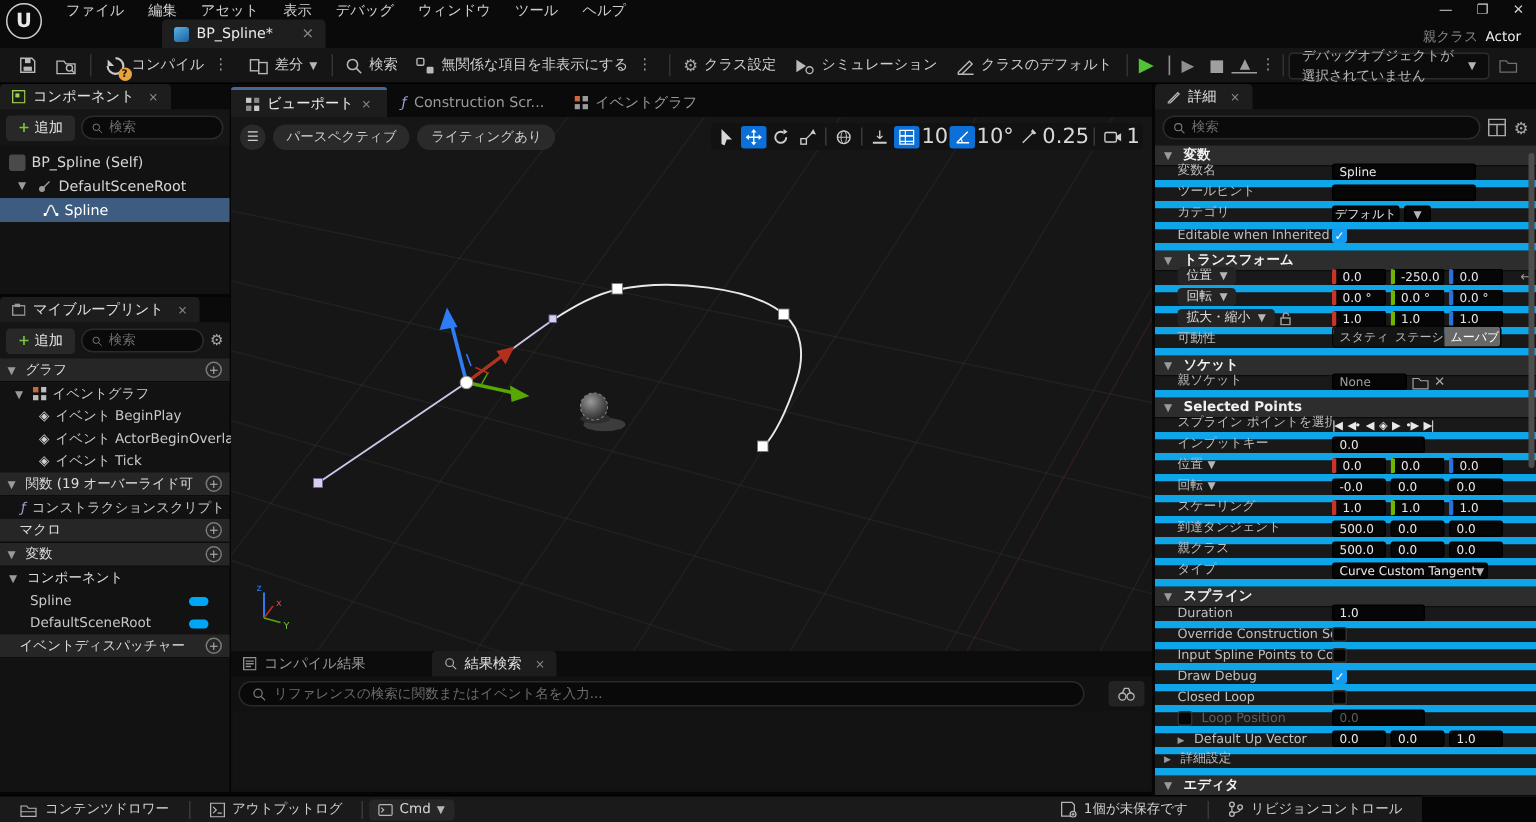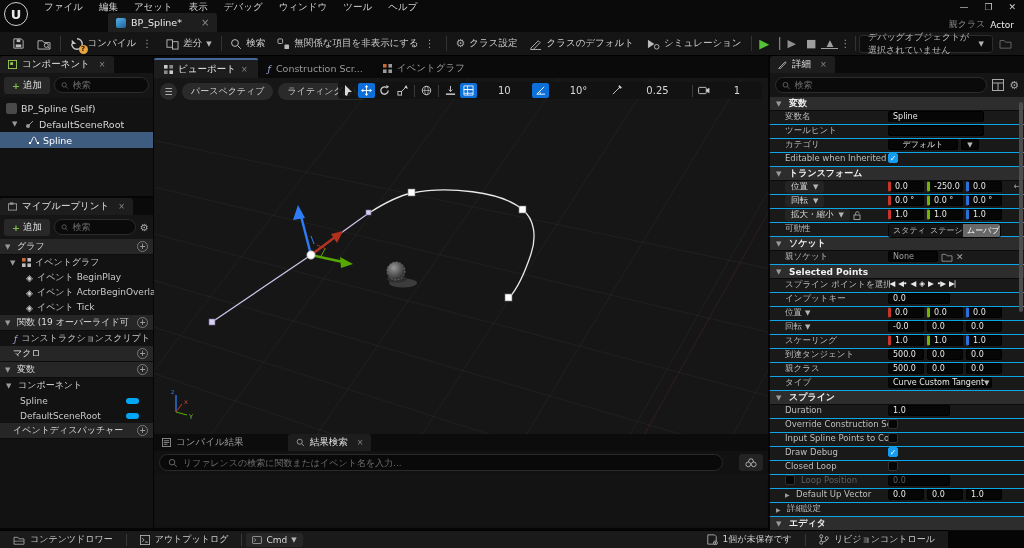--- a/index.html
+++ b/index.html
@@ -72,36 +72,36 @@
   .ctab.active{background:#1d1d1d;color:#ececec;border-top:2px solid #44689a;border-radius:2px 2px 0 0}
   #viewport{left:154px;top:78px;width:614px;height:356px;background:#161616;overflow:hidden}
   .vpill{display:inline-flex;align-items:center;background:rgba(44,44,44,.92);border-radius:9px;
          padding:2px 9px;color:#cfcfcf;font-size:9px;margin-right:5px}
   #vburger{width:17px;height:17px;border-radius:50%;background:rgba(44,44,44,.92);display:inline-flex;
            align-items:center;justify-content:center;color:#cfcfcf;font-size:9px;margin-right:5px}
   #vtools{position:absolute;right:6px;top:4px;display:flex;align-items:center;background:rgba(18,18,18,.85);
           border-radius:3px;padding:1px 2px;gap:1px}
   .vbtn{width:17px;height:15px;border-radius:2px;display:flex;align-items:center;justify-content:center;color:#cdcdcd}
   .vbtn.on{background:#0d6fd8;color:#fff}
-  .vnum{font-size:10px;color:#d8d8d8;padding:0 20px}
+  .vnum{font-size:14px;color:#d8d8d8;padding:0 0}
   .vsep{width:1px;height:12px;background:#3a3a3a;margin:0 2px}
 
   #bottompanel{left:154px;top:434px;width:614px;height:94px;background:#111}
   #findrow{display:flex;align-items:center;gap:16px;padding:3px 5px}
   .bigsearch{flex:1;display:flex;align-items:center;gap:5px;background:#090909;border:1px solid #2a2a2a;
              border-radius:10px;height:17px;padding:0 8px}
   .sqbtn{width:24px;height:17px;background:#232323;border-radius:3px;display:flex;align-items:center;justify-content:center}
 
   
   #details{left:770px;top:56px;width:254px;height:472px;background:#131313}
   #dsearchrow{display:flex;align-items:center;gap:5px;padding:3px 5px;height:24px;background:#151515}
   .dico{color:#a8a8a8;font-size:11px}
   .dsec{height:14px;background:#2d2d2d;display:flex;align-items:center;gap:5px;padding:0 6px;color:#f0f0f0;
         font-size:9px;font-weight:bold;border-bottom:1px solid #0b0b0b;white-space:nowrap}
-  .drow{height:14px;display:flex;align-items:flex-start;border-bottom:1px solid #0ea5e9;background:#191919;position:relative}
+  .drow{height:14px;display:flex;align-items:flex-end;border-bottom:5px solid #0ea5e9;background:#191919;position:relative}
   .dlabel{flex:0 0 118px;padding-left:15px;color:#bfbfbf;font-size:8.5px;white-space:nowrap;overflow:hidden;display:flex;align-items:center;gap:3px}
   .dval{flex:1;display:flex;align-items:center;gap:3px;padding-right:16px;min-width:0}
   .field{background:#060606;border:1px solid #000;border-radius:2px;height:11px;display:flex;align-items:center;
          padding:0 4px;font-size:8px;color:#e8e8e8;white-space:nowrap}
   .f3{width:36px}
   .fw{width:62px}
   .fx{border-left:3px solid #c9342a}.fy{border-left:3px solid #71b502}.fz{border-left:3px solid #2a72d8}
   .ddarrow{color:#b5b5b5;font-size:7px}
   .labelbox{background:#242424;border-radius:3px;height:12px;display:flex;align-items:center;gap:5px;padding:0 6px;color:#dedede;font-size:8.5px}
   .chk{width:10px;height:10px;background:#060606;border:1px solid #303030;border-radius:2px;display:flex;
@@ -206,32 +206,32 @@
         </svg>
       <span>無関係な項目を非表示にする</span>
       <span class="dots">⋮</span>
     </span>
     <span class="tsep"></span>
     <span class="tbtn">
       <span class="dico">⚙</span>
       <span>クラス設定</span>
     </span>
     <span class="tbtn">
+      <svg width="14" height="12" viewBox="0 0 15 13">
+          <path d="M2 2l7 4.5L2 11z" fill="#b9b9b9"></path>
+          <circle cx="11.5" cy="9.5" r="2.5" fill="none" stroke="#b9b9b9"></circle>
+        </svg>
+      <span>シミュレーション</span>
+    </span>
+    <span class="tbtn">
       <svg width="13" height="12" viewBox="0 0 14 13">
           <path d="M2 11L10 3l2 2-8 8H2z" fill="none" stroke="#b9b9b9"></path>
           <line x1="2" y1="12.5" x2="13" y2="12.5" stroke="#b9b9b9"></line>
         </svg>
       <span>クラスのデフォルト</span>
-    </span>
-    <span class="tbtn">
-      <svg width="14" height="12" viewBox="0 0 15 13">
-          <path d="M2 2l7 4.5L2 11z" fill="#b9b9b9"></path>
-          <circle cx="11.5" cy="9.5" r="2.5" fill="none" stroke="#b9b9b9"></circle>
-        </svg>
-      <span>シミュレーション</span>
     </span>
     <span class="tsep"></span>
     <span class="playico" style="color:#53c234;font-size:13px">▶</span>
     <span class="playico" style="color:#8f8f8f">▏▶</span>
     <span class="playico" style="color:#9f9f9f">■</span>
     <span class="playico" style="color:#9f9f9f;border-bottom:1.5px solid #9f9f9f;line-height:9px;font-size:9px">▲</span>
     <span class="dots">⋮</span>
     <span class="tsep"></span>
     <span id="dbgbox" class="flex">
       <span>デバッグオブジェクトが選択されていません</span>
@@ -636,21 +636,21 @@
     </div>
     <div class="drow">
       <span class="dlabel">ツールヒント</span>
       <span class="dval">
           <span class="field" style="width:96px"></span>
         </span>
     </div>
     <div class="drow">
       <span class="dlabel">カテゴリ</span>
       <span class="dval">
-        <span class="field" style="width:70px;justify-content:center">デフォルト</span>
+        <span class="field" style="width:45px;justify-content:center">デフォルト</span>
         <span class="field" style="width:18px;justify-content:center">
             <span class="ddarrow">▼</span>
           </span>
       </span>
     </div>
     <div class="drow">
       <span class="dlabel">Editable when Inherited</span>
       <span class="dval">
           <span class="chk on">✓</span>
         </span>

